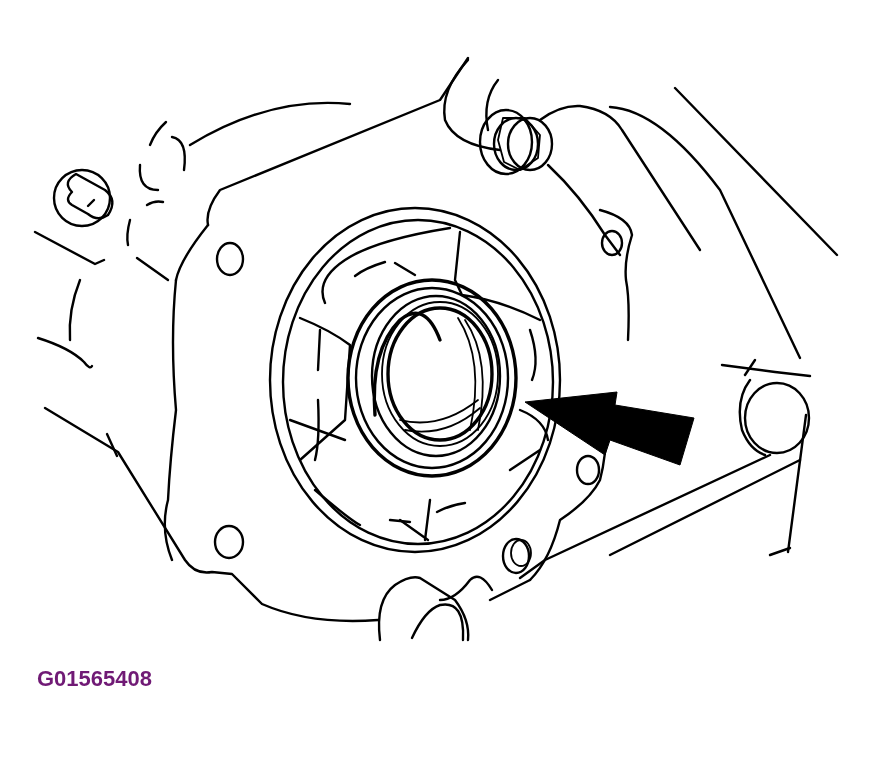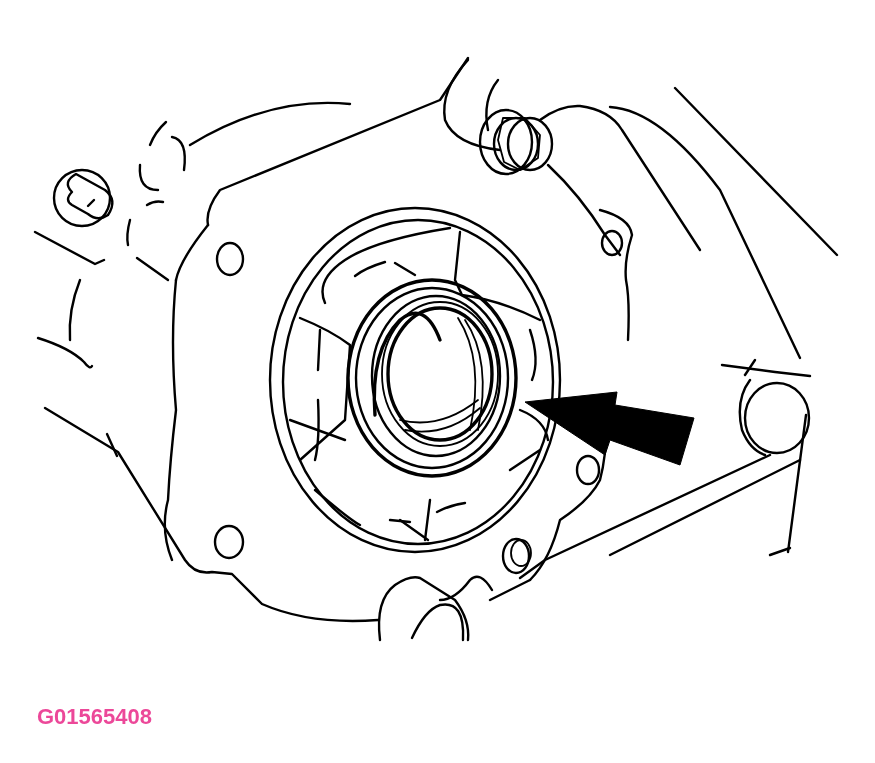--- a/index.html
+++ b/index.html
@@ -5,23 +5,23 @@
   html, body { margin: 0; padding: 0; background: #ffffff; }
   body { width: 875px; height: 763px; position: relative; overflow: hidden; }
   .drawing { position: absolute; left: 0; top: 0; width: 875px; height: 660px; }
   .drawing path, .drawing ellipse, .drawing circle, .drawing line, .drawing polyline {
     fill: none; stroke: #000; stroke-width: 2.4; stroke-linecap: round; stroke-linejoin: round;
   }
   .drawing .thick { stroke-width: 3.4; }
   .drawing .thin { stroke-width: 1.8; }
   .drawing .arrow { fill: #000; stroke: #000; stroke-width: 1; }
   .caption {
-    position: absolute; left: 37px; top: 704px;
+    position: absolute; left: 37px; top: 666px;
     font-family: "Liberation Sans", sans-serif; font-weight: bold; font-size: 22px;
-    color: #ec4899; letter-spacing: 0px;
+    color: #701a75; letter-spacing: 0px;
   }
 </style>
 </head>
 <body>
 
 <svg class="drawing" viewBox="0 0 875 660" xmlns="http://www.w3.org/2000/svg">
 
   <g>
     <ellipse cx="82" cy="198" rx="28" ry="28"></ellipse>
     <path d="M72 192 Q62 182 76 174 L105 190 Q118 200 108 215 Q98 222 88 214 L72 205 Q64 200 72 192 Z"></path>

